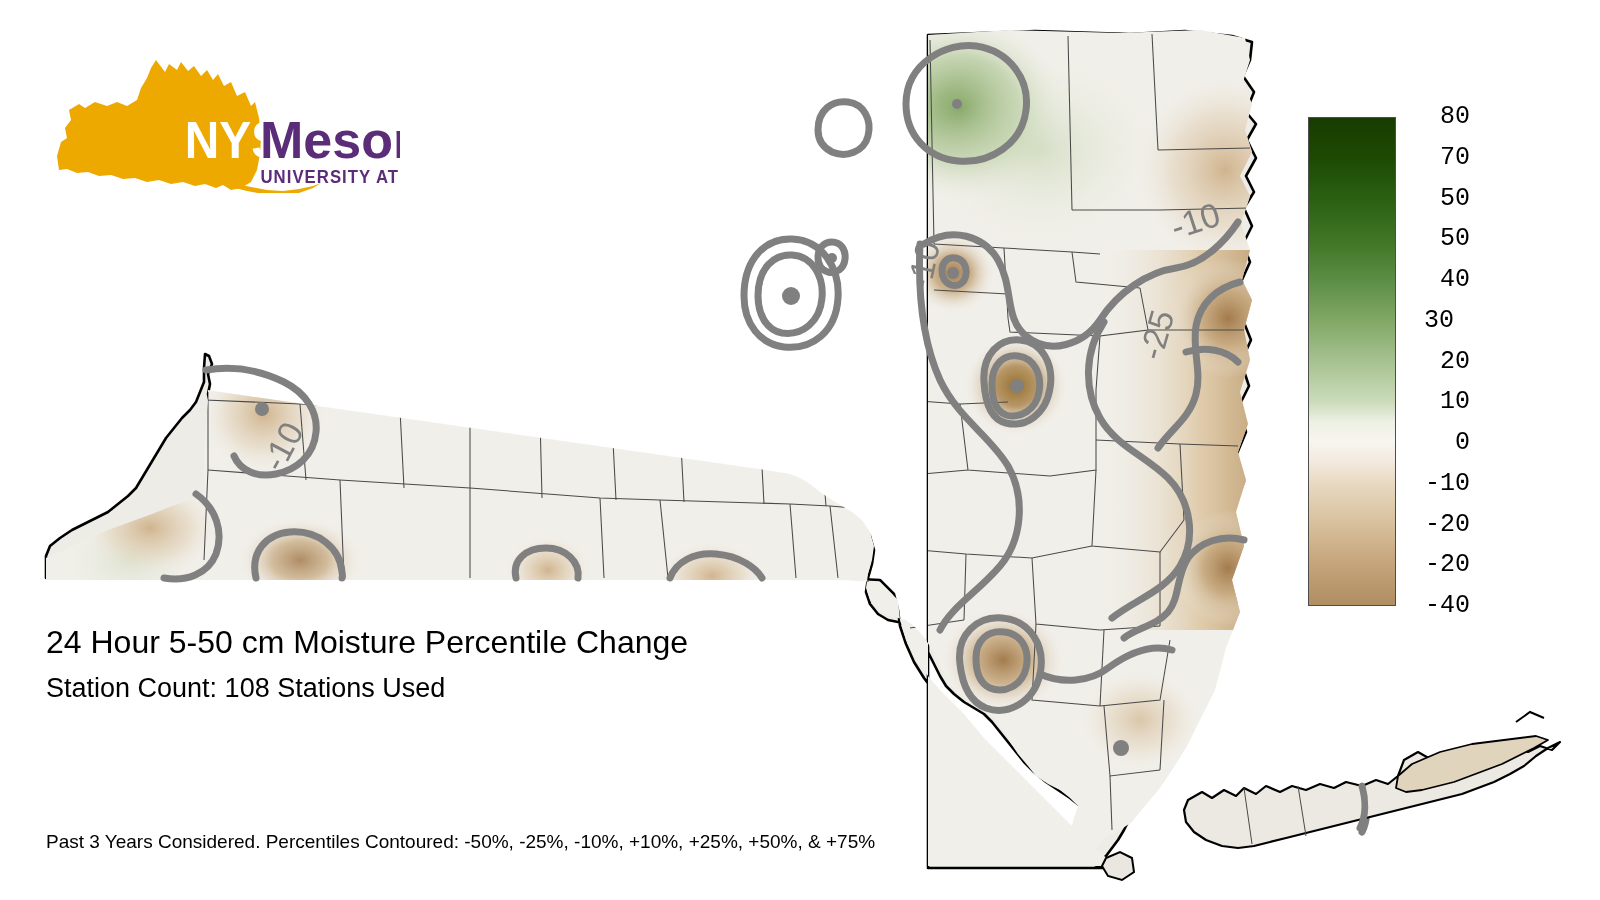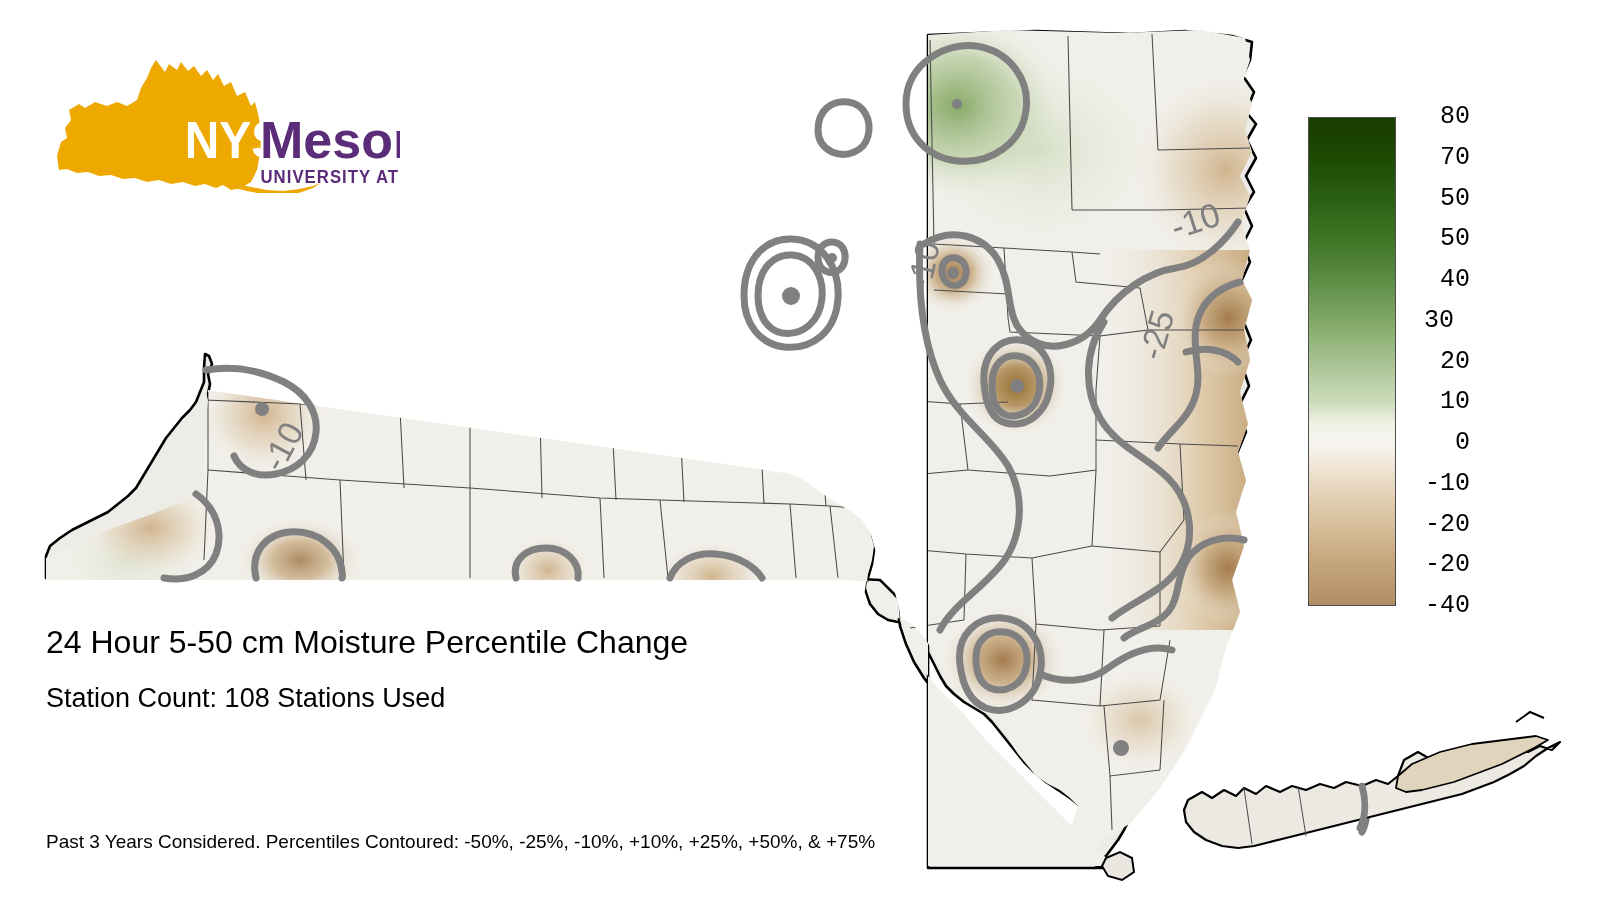--- a/index.html
+++ b/index.html
@@ -20,21 +20,21 @@
   #colorbar-bar{position:absolute;left:0;top:0;width:88px;height:489px;
                 border:1px solid #4d4d4d;box-sizing:border-box;}
   #colorbar-ticks{position:absolute;left:100px;top:-14px;width:150px;height:520px;}
   .cb-tick{position:absolute;left:0;width:62px;text-align:right;
            font-size:25px;line-height:28px;color:#000;font-family:Liberation Mono, monospace;}
 
   
   #title-block{position:absolute;left:46px;top:622px;width:1000px;}
   #main-title{font-size:32px;line-height:40px;color:#000;white-space:nowrap;}
   #created-line{margin-top:21px;font-size:27px;line-height:34px;white-space:nowrap;}
-  #station-line{margin-top:19px;font-size:27px;line-height:34px;white-space:nowrap;}
+  #station-line{margin-top:9px;font-size:27px;line-height:34px;white-space:nowrap;}
   #footnote{position:absolute;left:46px;top:830px;font-size:19px;line-height:24px;white-space:nowrap;}
 </style>
 </head>
 <body>
 
 <div id="logo">
   <svg width="345" height="135" viewBox="0 0 345 135" xmlns="http://www.w3.org/2000/svg">
 
     <path fill="#eda900" d="M101,2 L110,14 L114,6 L122,12 L126,4 L133,13 L139,8 L146,18 L152,12
          L158,22 L163,16 L169,28 L176,24 L182,38 L190,34 L196,48 L200,44

